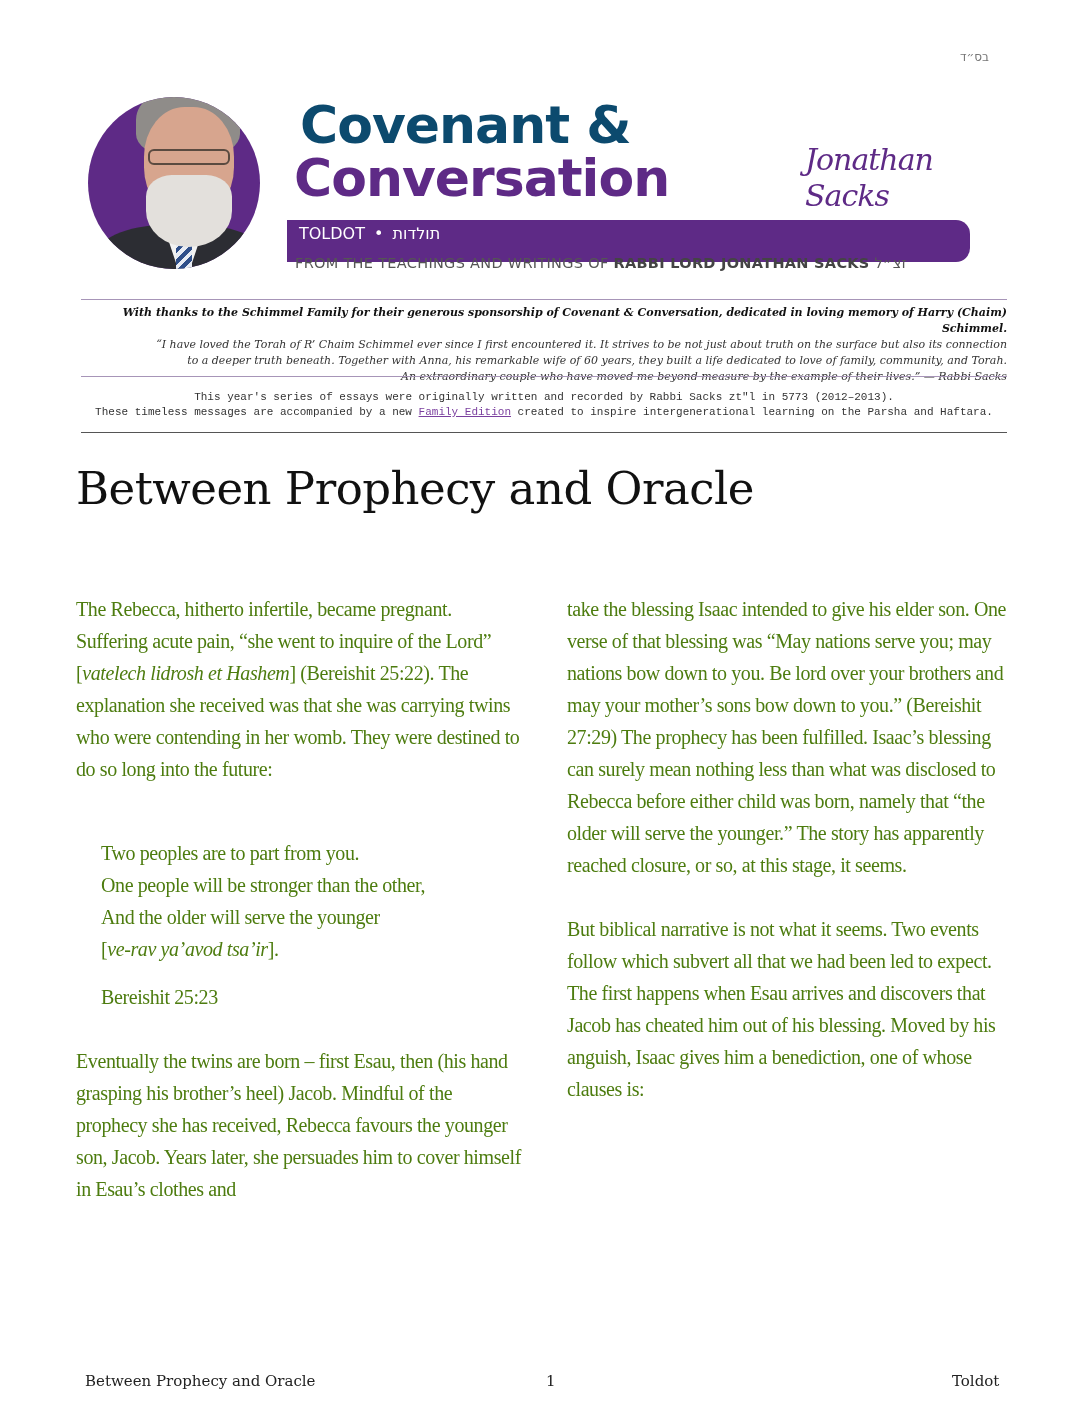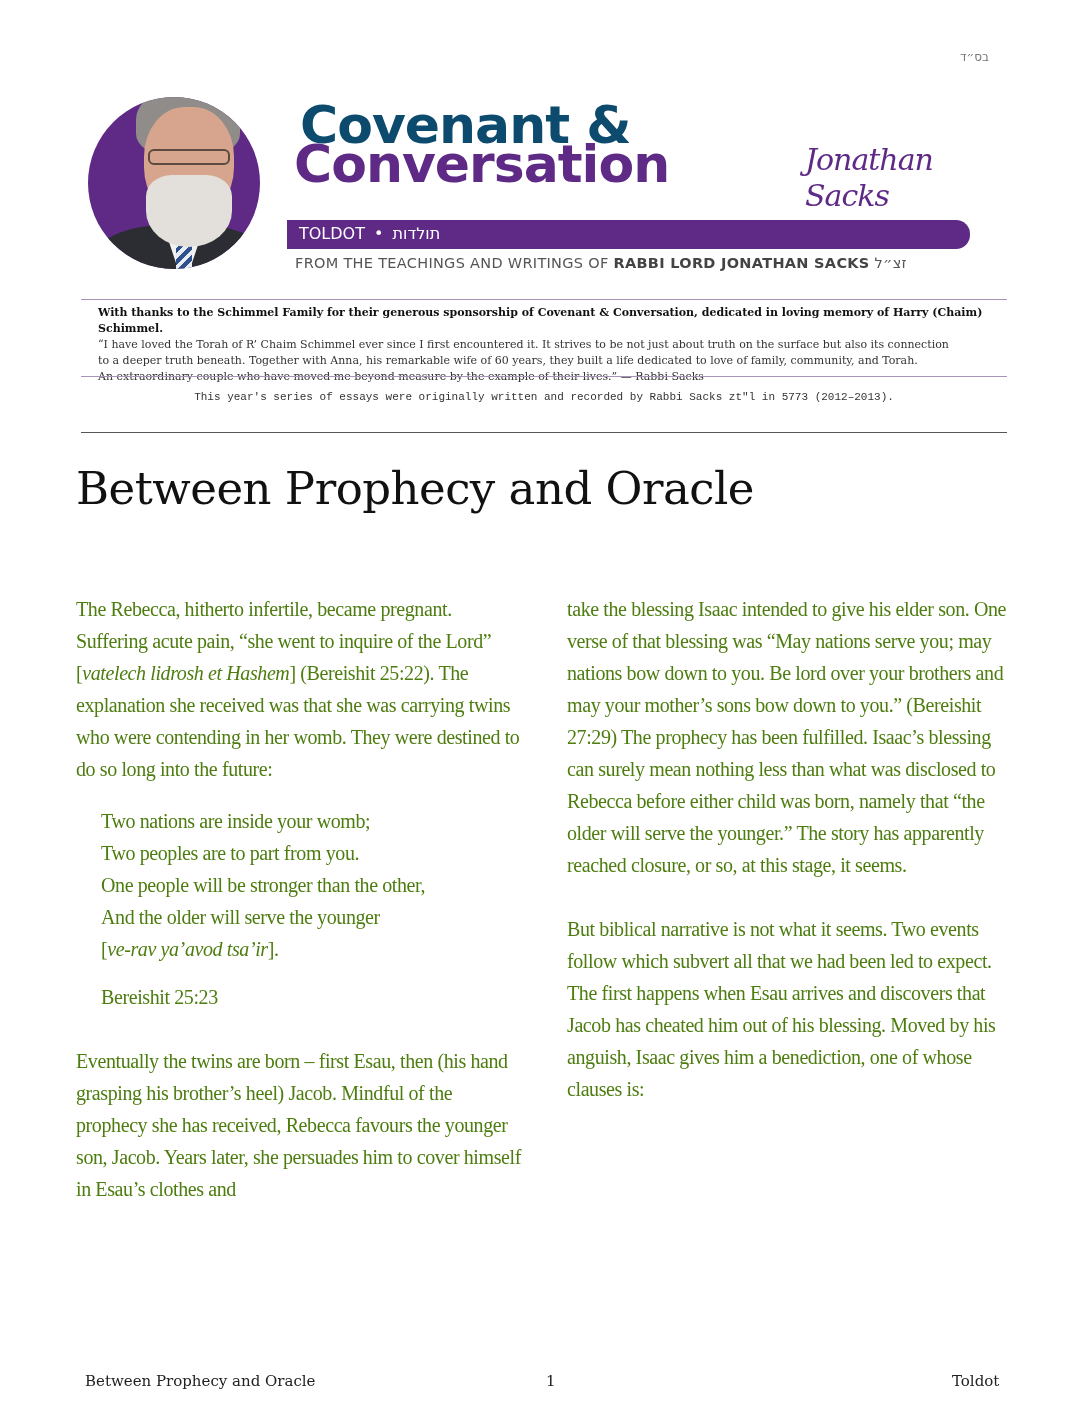--- a/index.html
+++ b/index.html
@@ -11,37 +11,37 @@
   .portrait { position: absolute; left: 88px; top: 97px; width: 172px; height: 172px; border-radius: 50%; background: #5e2a86; overflow: hidden; }
   .portrait .hair { position: absolute; left: 48px; top: -12px; width: 104px; height: 70px; border-radius: 50% 50% 30% 30%; background: #8f8c89; }
   .portrait .face { position: absolute; left: 56px; top: 10px; width: 90px; height: 110px; border-radius: 45% 45% 45% 45%; background: #d7a58e; }
   .portrait .glasses { position: absolute; left: 60px; top: 52px; width: 82px; height: 16px; border: 2px solid #5a4a40; border-radius: 6px; box-sizing: border-box; }
   .portrait .beard { position: absolute; left: 58px; top: 78px; width: 86px; height: 72px; border-radius: 30% 30% 50% 50%; background: #e3e0dc; }
   .portrait .suit { position: absolute; left: 8px; top: 128px; width: 170px; height: 80px; border-radius: 40% 40% 0 0; background: #2c2d33; }
   .portrait .shirt { position: absolute; left: 76px; top: 130px; width: 40px; height: 60px; background: #f2f2f2; clip-path: polygon(0 0, 100% 0, 50% 100%); }
   .portrait .tie { position: absolute; left: 88px; top: 140px; width: 16px; height: 40px; background: repeating-linear-gradient(135deg, #2f4f8a 0 4px, #e8ecf4 4px 8px); }
 
   .title-gray { position: absolute; left: 300px; top: 95px; font-family: "DejaVu Sans", sans-serif; font-weight: bold; font-size: 52px; color: #0c4a6e; letter-spacing: -1px; line-height: 60px; }
-  .title-purple { position: absolute; left: 294px; top: 134px; font-family: "DejaVu Sans", sans-serif; font-weight: bold; font-size: 52px; color: #5e2a86; letter-spacing: -1px; line-height: 60px; }
+  .title-purple { position: absolute; left: 294px; top: 148px; font-family: "DejaVu Sans", sans-serif; font-weight: bold; font-size: 52px; color: #5e2a86; letter-spacing: -1px; line-height: 60px; }
 
   .signature { position: absolute; left: 805px; top: 120px; width: 160px; }
   .signature .sig-script { font-family: "DejaVu Serif", serif; font-style: italic; font-size: 30px; color: #5e2a86; letter-spacing: -1px; line-height: 36px; margin-top: 22px; }
   .signature .sig-legacy { font-family: "DejaVu Serif", serif; font-weight: bold; font-size: 10px; color: #333; margin-left: 30px; letter-spacing: 0.2px; margin-top: 12px; }
 
-  .banner { position: absolute; left: 287px; top: 220px; width: 683px; height: 29px; background: #5e2a86; border-radius: 0 14px 14px 0; }
+  .banner { position: absolute; left: 287px; top: 220px; width: 683px; height: 42px; background: #5e2a86; border-radius: 0 14px 14px 0; }
   .banner-text { position: absolute; left: 12px; top: 4px; font-family: "DejaVu Sans", sans-serif; font-size: 16px; color: #ffffff; }
   .banner-text .dot { margin: 0 4px; }
 
   .tagline { position: absolute; left: 295px; top: 255px; font-family: "DejaVu Sans", sans-serif; font-size: 14.5px; color: #555; letter-spacing: 0.3px; }
   .tagline b { color: #444; }
 
   
   .rule { position: absolute; left: 81px; width: 926px; height: 1px; background: #a795b8; }
   .rule.dark { background: #555; }
-  .sponsor { position: absolute; left: 98px; top: 305px; width: 926px; text-align: left; font-family: "DejaVu Serif", serif; font-size: 11px; line-height: 16px; color: #333; }
+  .sponsor { position: absolute; left: 81px; top: 305px; width: 926px; text-align: right; font-family: "DejaVu Serif", serif; font-size: 11px; line-height: 16px; color: #333; font-style: italic; }
   .sponsor .bold { font-weight: bold; color: #111; }
   .series { position: absolute; left: 81px; top: 390px; width: 926px; text-align: center; font-family: Liberation Mono, monospace; font-size: 11px; line-height: 15px; color: #333; }
   .series a { color: #7a3f9e; text-decoration: underline; }
 
   
   .article-title { position: absolute; left: 76px; top: 462px; font-family: "DejaVu Serif", serif; font-size: 45px; color: #111; letter-spacing: -0.5px; margin: 0; font-weight: normal; }
 
   .col { position: absolute; top: 593px; font-family: Liberation Serif, serif; font-size: 20px; line-height: 32px; color: #4d7c0f; letter-spacing: -0.4px; }
   .col-left { left: 76px; width: 450px; }
   .col-right { left: 567px; width: 450px; }
@@ -98,29 +98,34 @@
 <div class="sponsor">
   <div class="bold">With thanks to the Schimmel Family for their generous sponsorship of Covenant &amp; Conversation, dedicated in loving memory of Harry (Chaim) Schimmel.</div>
   <div>“I have loved the Torah of R’ Chaim Schimmel ever since I first encountered it. It strives to be not just about truth on the surface but also its connection</div>
   <div>to a deeper truth beneath. Together with Anna, his remarkable wife of 60 years, they built a life dedicated to love of family, community, and Torah.</div>
   <div>An extraordinary couple who have moved me beyond measure by the example of their lives.” — Rabbi Sacks</div>
 </div>
 <div class="rule" style="top:376px;"></div>
 
 <div class="series">
   <div>This year's series of essays were originally written and recorded by Rabbi Sacks zt"l in 5773 (2012–2013).</div>
+  <div>
+    <span>These timeless messages are accompanied by a new</span>
+    <a href="#">Family Edition</a>
+    <span>created to inspire intergenerational learning on the Parsha and Haftara.</span>
+  </div>
 </div>
 <div class="rule dark" style="top:432px;"></div>
 
 <h1 class="article-title">Between Prophecy and Oracle</h1>
 
 <div class="col col-left">
   <p><span>The Rebecca, hitherto infertile, became pregnant. Suffering acute pain, “she went to inquire of the Lord” [</span><i>vatelech lidrosh et Hashem</i><span>] (Bereishit 25:22). The explanation she received was that she was carrying twins who were contending in her womb. They were destined to do so long into the future:</span></p>
   <p class="quote">
-    <span>Two nations are inside your womb;</span><br>
+    <br>
     <span>Two peoples are to part from you.</span><br>
     <span>One people will be stronger than the other,</span><br>
     <span>And the older will serve the younger</span><br>
     <span><span>[</span><i>ve-rav ya’avod tsa’ir</i><span>].</span></span>
   </p>
   <p class="quote-src">Bereishit 25:23</p>
   <p class="after-quote">Eventually the twins are born – first Esau, then (his hand grasping his brother’s heel) Jacob. Mindful of the prophecy she has received, Rebecca favours the younger son, Jacob. Years later, she persuades him to cover himself in Esau’s clothes and</p>
 </div>
 
 <div class="col col-right">

